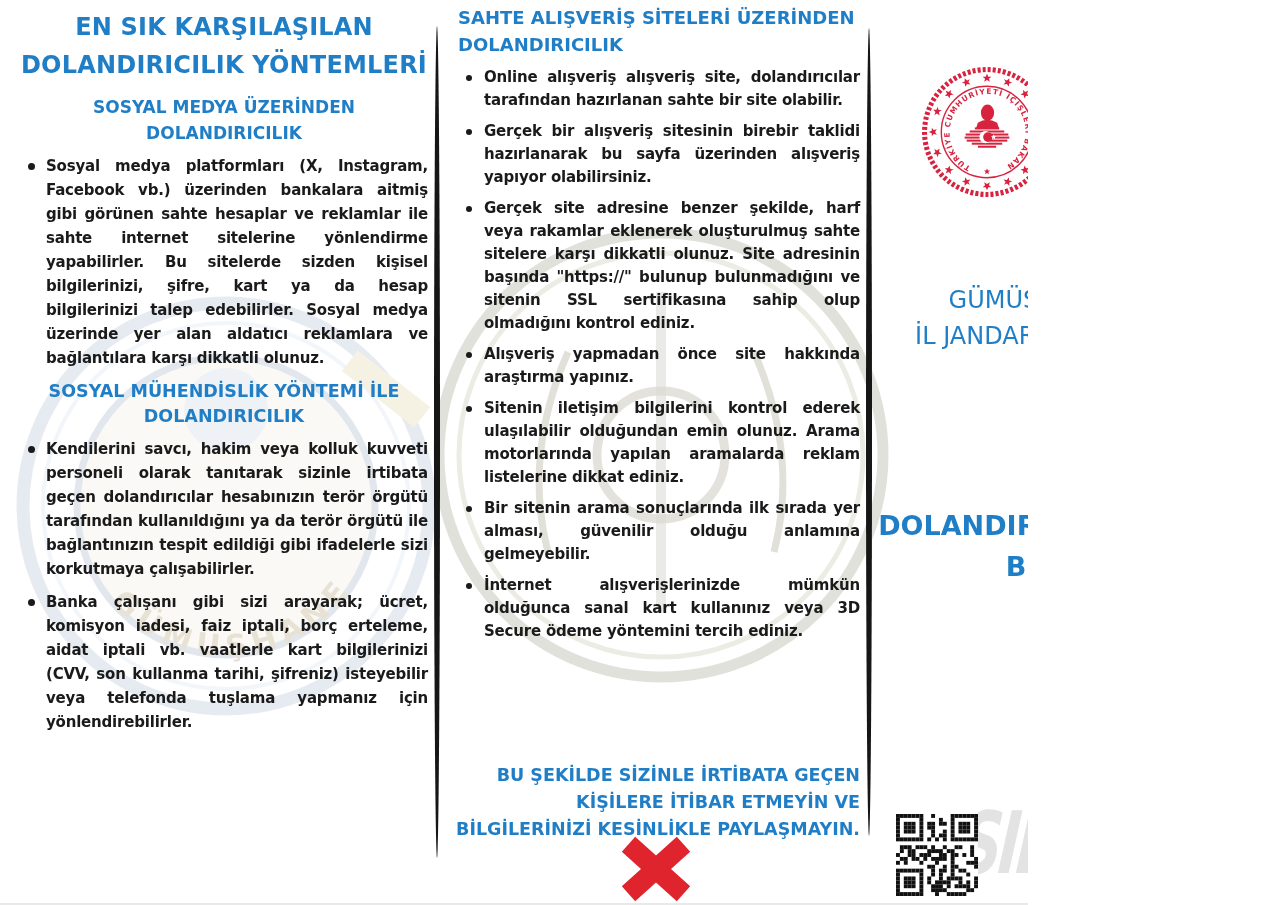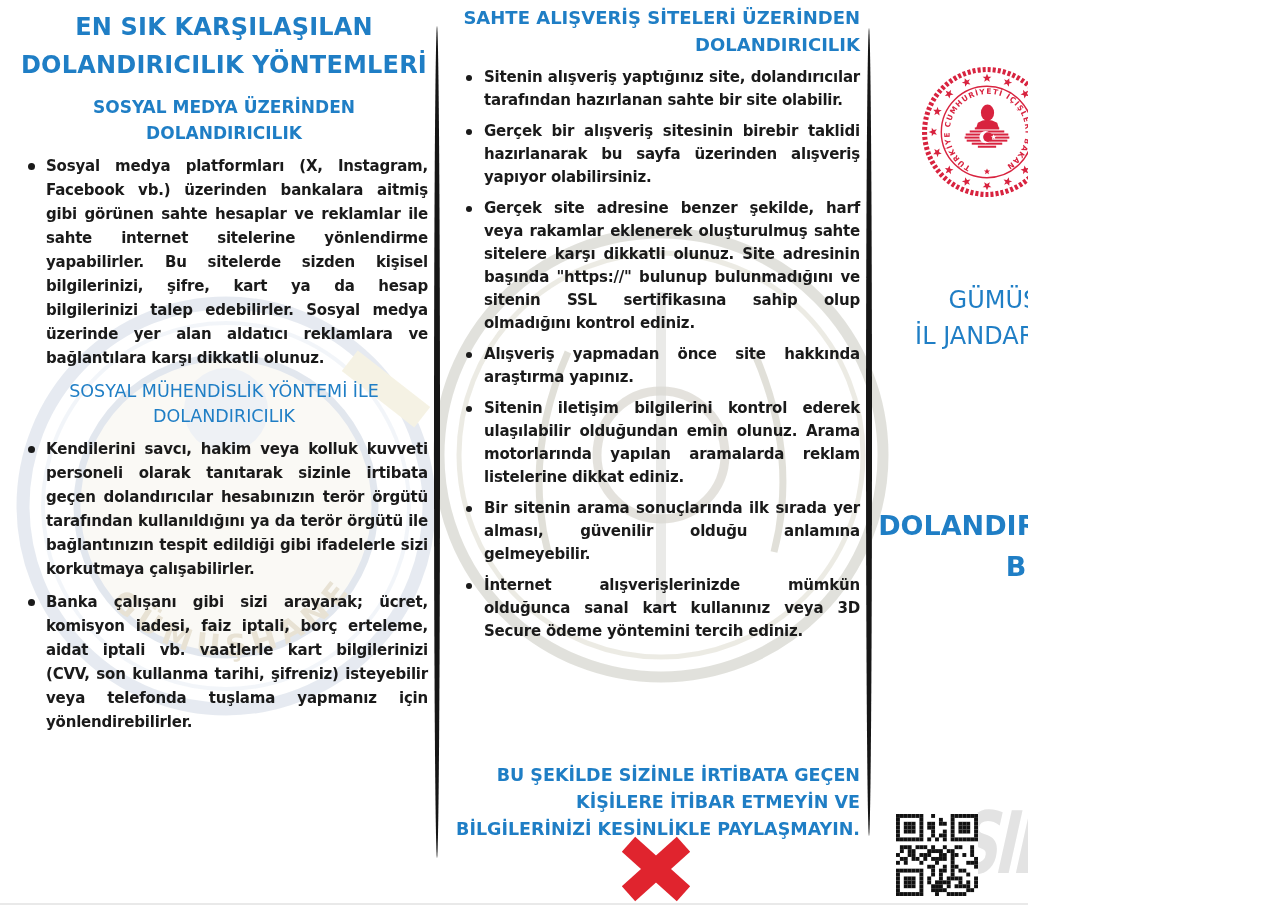--- a/index.html
+++ b/index.html
@@ -8,22 +8,22 @@
   
   .blue{color:#1F7EC5;}
   
   .col{position:absolute;z-index:2;}
   .col1{left:20px;top:8px;width:408px;}
   .col2{left:458px;top:4px;width:402px;}
   .col3{left:880px;top:0;width:400px;height:905px;}
   
   .l-title{font-size:24px;line-height:38px;font-weight:bold;text-align:center;letter-spacing:.2px;margin-bottom:10px;}
   .sec-h{font-size:17px;line-height:26px;font-weight:bold;text-align:center;margin:2px 0 8px 0;}
-  .sec-h2{font-size:17.5px;line-height:25px;font-weight:normal;text-align:center;margin:6px 0 8px 0;}
-  .m-title{font-size:18px;line-height:27px;font-weight:bold;text-align:right;margin-bottom:8px;}
+  .sec-h2{font-size:17.5px;line-height:25px;font-weight:bold;text-align:center;margin:6px 0 8px 0;}
+  .m-title{font-size:18px;line-height:27px;font-weight:bold;text-align:left;margin-bottom:8px;}
   
   ul.bul{list-style:none;margin:0;padding:0;}
   ul.bul li{position:relative;padding-left:26px;margin-bottom:9px;
             font-size:15px;line-height:24px;font-weight:bold;color:#1a1a1a;
             text-align:justify;letter-spacing:-.2px;}
   ul.bul li::before{content:"";position:absolute;left:8px;top:9px;width:7px;height:7px;border-radius:50%;background:#1a1a1a;}
   .col2 ul.bul li{line-height:23px;margin-bottom:8px;}
   .col2 ul.bul li::before{width:6px;height:6px;top:9px;}
   
   .warning{position:absolute;left:455px;top:762px;width:405px;z-index:3;
@@ -114,21 +114,21 @@
       </ul>
   </div>
 
   <div class="col col2">
     <div class="m-title blue">
       <div>SAHTE ALIŞVERİŞ SİTELERİ ÜZERİNDEN</div>
       <div>DOLANDIRICILIK</div>
     </div>
     <ul class="bul">
 
-    <li>Sitenin alışveriş yaptığınız site, dolandırıcılar tarafından hazırlanan sahte bir site olabilir.</li>
+    <li>Online alışveriş alışveriş site, dolandırıcılar tarafından hazırlanan sahte bir site olabilir.</li>
         <li>Gerçek bir alışveriş sitesinin birebir taklidi hazırlanarak bu sayfa üzerinden alışveriş yapıyor olabilirsiniz.</li>
         <li>Gerçek site adresine benzer şekilde, harf veya rakamlar eklenerek oluşturulmuş sahte sitelere karşı dikkatli olunuz. Site adresinin başında "https://" bulunup bulunmadığını ve sitenin SSL sertifikasına sahip olup olmadığını kontrol ediniz.</li>
         <li>Alışveriş yapmadan önce site hakkında araştırma yapınız.</li>
         <li>Sitenin iletişim bilgilerini kontrol ederek ulaşılabilir olduğundan emin olunuz. Arama motorlarında yapılan aramalarda reklam listelerine dikkat ediniz.</li>
         <li>Bir sitenin arama sonuçlarında ilk sırada yer alması, güvenilir olduğu anlamına gelmeyebilir.</li>
         <li>İnternet alışverişlerinizde mümkün olduğunca sanal kart kullanınız veya 3D Secure ödeme yöntemini tercih ediniz.</li>
       </ul>
   </div>
 
   <div class="warning blue">

